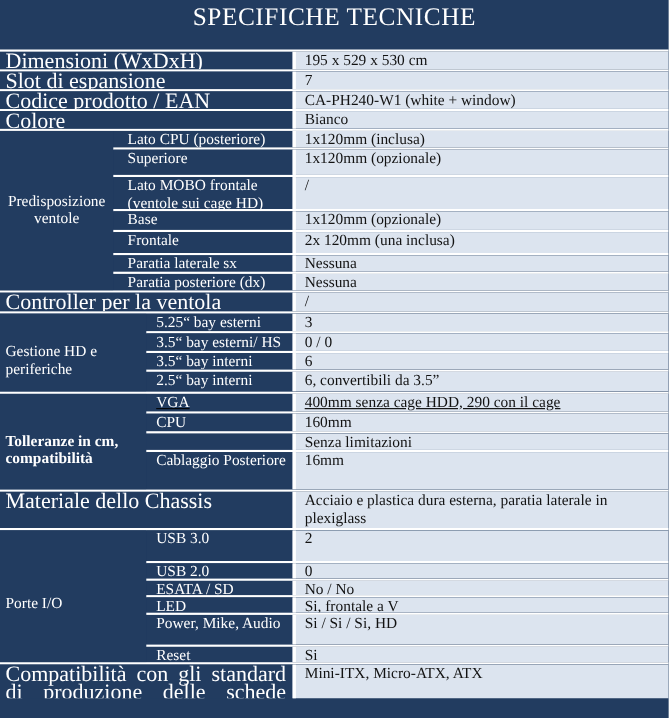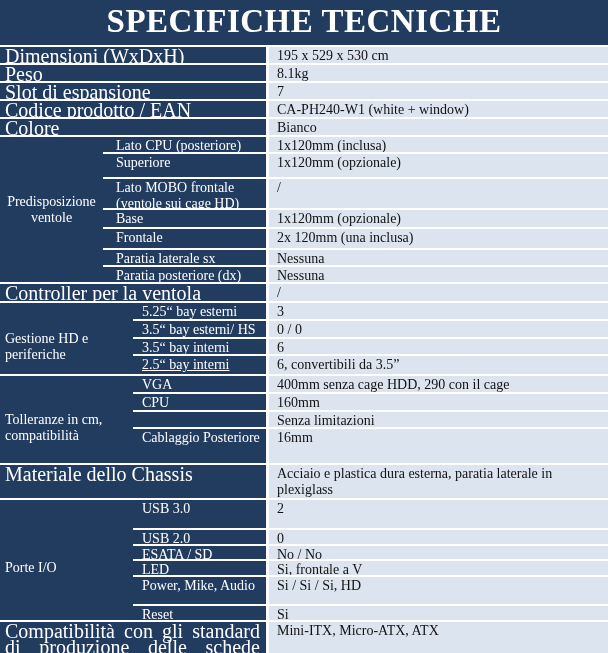--- a/index.html
+++ b/index.html
@@ -9,22 +9,22 @@
   #app {
     width: 608px;
     height: 653px;
     background: var(--navy, #223C60);
     overflow: hidden;
   }
 
   .title-band {
     height: 45px;
     color: #ffffff;
-    font-weight: bold;
-    font-size: 33px;
+    font-weight: normal;
+    font-size: 23px;
     letter-spacing: 0.5px;
     text-align: center;
     padding-top: 3px;
   }
 
   
   .band {
     display: flex;
     border-top: 2px solid #ffffff;
     overflow: hidden;
@@ -93,24 +93,20 @@
 <body>
 
 <div id="app" style="--navy: #223C60; --light: #DCE4EF;">
   <div class="title-band">SPECIFICHE TECNICHE</div>
   <div id="spec-table">
       <div class="band" style="height: 18px;">
         <div class="lbl">Dimensioni (WxDxH)</div>
         <div class="val">195 x 529 x 530 cm</div>
       </div>
       <div class="band" style="height: 18px;">
-        <div class="lbl">Peso</div>
-        <div class="val">8.1kg</div>
-      </div>
-      <div class="band" style="height: 18px;">
         <div class="lbl">Slot di espansione</div>
         <div class="val">7</div>
       </div>
       <div class="band" style="height: 18px;">
         <div class="lbl">Codice prodotto / EAN</div>
         <div class="val">CA-PH240-W1 (white + window)</div>
       </div>
       <div class="band" style="height: 18px;">
         <div class="lbl">Colore</div>
         <div class="val">Bianco</div>
@@ -161,29 +157,29 @@
           </div>
           <div class="irow" style="height: 18px;">
             <div class="slbl" style="flex: 0 0 133px;">3.5“ bay esterni/ HS</div>
             <div class="val">0 / 0</div>
           </div>
           <div class="irow" style="height: 17px;">
             <div class="slbl" style="flex: 0 0 133px;">3.5“ bay interni</div>
             <div class="val">6</div>
           </div>
           <div class="irow" style="height: 20px;">
-            <div class="slbl" style="flex: 0 0 133px; text-decoration: underline;">2.5“ bay interni</div>
+            <div class="slbl" style="flex: 0 0 133px;">2.5“ bay interni</div>
             <div class="val">6, convertibili da 3.5”</div>
           </div>
         </div>
       </div>
       <div class="band tolerances" style="height: 89px;">
-        <div class="glbl" style="flex: 0 0 133px;">Tolleranze in cm, compatibilità</div>
-        <div class="gitems">
-          <div class="irow" style="height: 16px;">
+        <div class="glbl" style="flex: 0 0 133px; font-weight: bold;">Tolleranze in cm, compatibilità</div>
+        <div class="gitems">
+          <div class="irow" style="height: 16px; text-decoration: underline;">
             <div class="slbl" style="flex: 0 0 133px;">VGA</div>
             <div class="val">400mm senza cage HDD, 290 con il cage</div>
           </div>
           <div class="irow" style="height: 18px;">
             <div class="slbl" style="flex: 0 0 133px;">CPU</div>
             <div class="val">160mm</div>
           </div>
           <div class="irow" style="height: 17px;">
             <div class="slbl" style="flex: 0 0 133px; margin-top: 40px;">PSU</div>
             <div class="val">Senza limitazioni</div>

